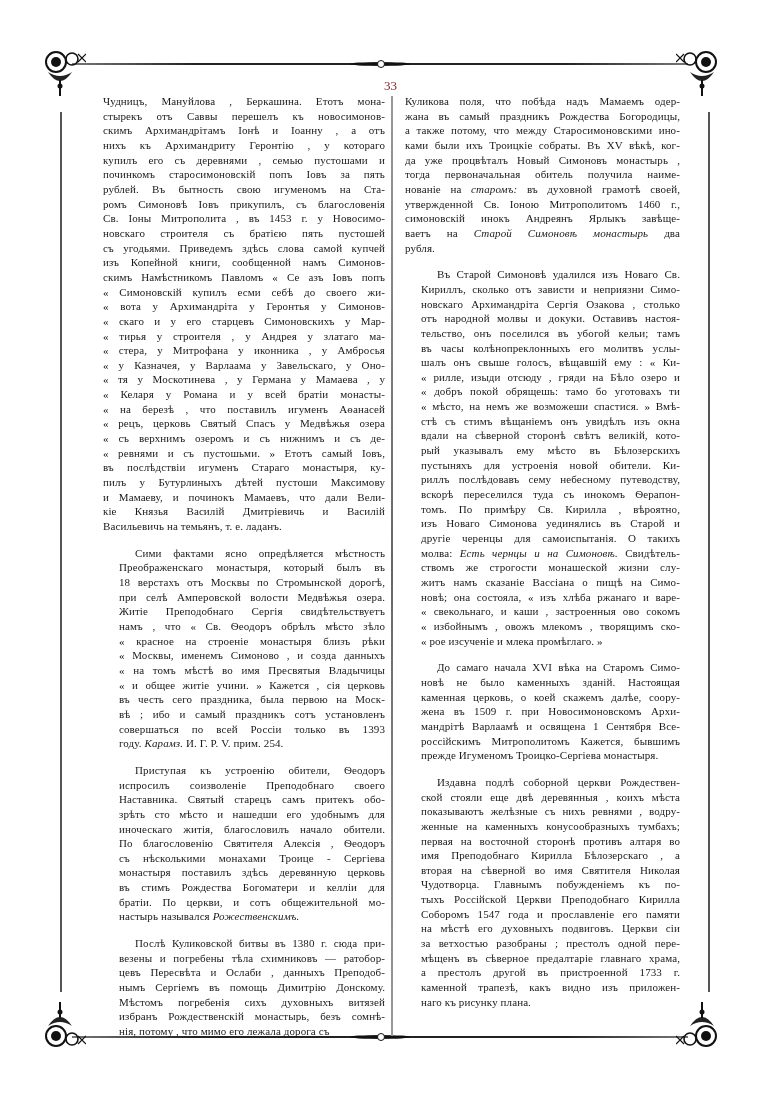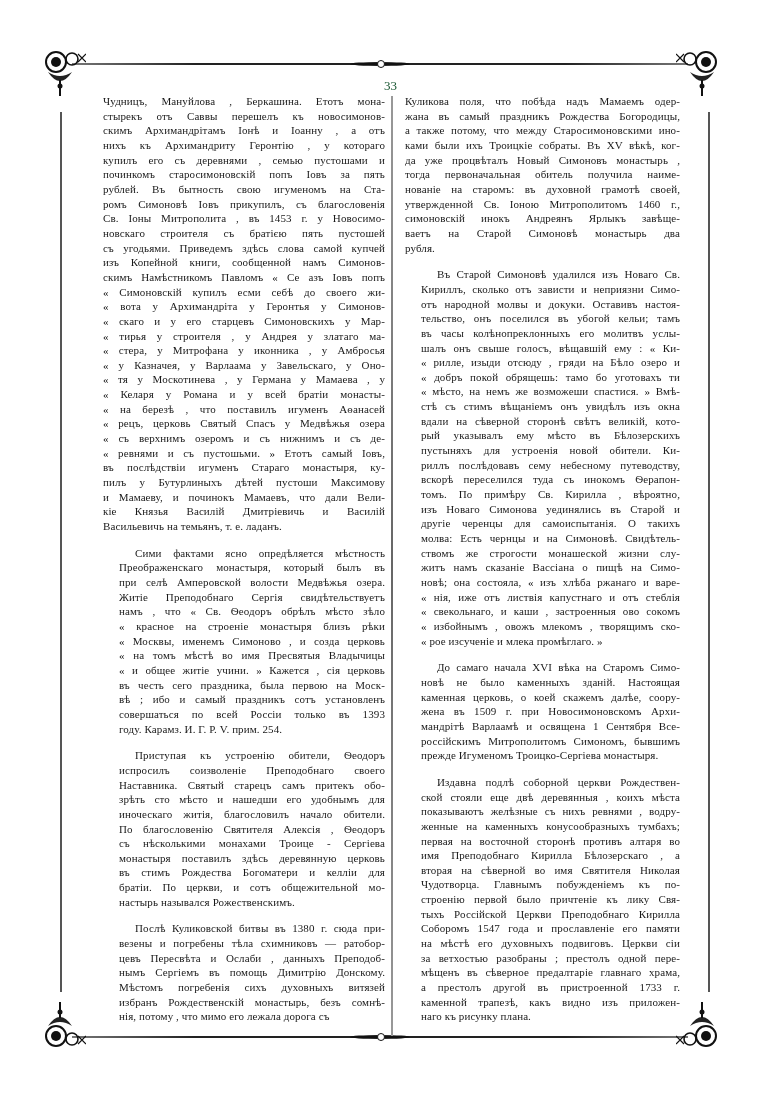--- a/index.html
+++ b/index.html
@@ -11,32 +11,32 @@
   .hrule { position:absolute; height:2px; background:linear-gradient(to right,#777 0%,#222 20%,#222 80%,#777 100%); }
   .hrule .center-swell { position:absolute; left:50%; top:-1px; width:60px; margin-left:-30px; height:4px;
                           background:#111; border-radius:50%; }
   .hrule .center-dot { position:absolute; left:50%; top:-3px; width:6px; height:6px; margin-left:-3px;
                        border-radius:50%; background:#fff; border:1px solid #111; }
   .vrule { position:absolute; width:2px; background:#555; }
   .corner { position:absolute; width:42px; height:46px; }
   .corner svg { width:100%; height:100%; }
 
   .page-number { position:absolute; top:78px; left:0; width:781px; text-align:center;
-                 font-size:13px; color:#14532d; }
+                 font-size:13px; color:#7f1d1d; }
 
   .col { position:absolute; top:94px; font-size:11px; line-height:14.65px; text-align:justify;
          letter-spacing:0.1px; }
   .col.left { left:103px; width:282px; }
   .col.right { left:405px; width:275px; }
   .col p { margin:0 0 4px 0; text-indent:0; }
   .col p.indent { text-indent:16px;margin-top:12px; }
   .col .ln { display:block; text-align:justify; text-align-last:justify; white-space:nowrap; overflow:visible; }
   .col .ln.last { text-align-last:left; }
   .col p.indent .ln:first-child { padding-left:16px; }
-  .col .it { }
+  .col .it { font-style:italic; }
 
   .col-divider { position:absolute; left:391px; top:96px; width:2px; height:940px;
                  background:linear-gradient(to bottom,#999,#666 50%,#999); }
 </style>
 </head>
 <body>
 
 <div class="page">
 
   <div class="hrule" style="left:72px; top:63px; width:616px;">
@@ -130,25 +130,26 @@
         <span class="ln">« ревнями и съ пустошьми. » Етотъ самый Іовъ,</span>
         <span class="ln">въ послѣдствіи игуменъ Стараго монастыря, ку-</span>
         <span class="ln">пилъ у Бутурлиныхъ дѣтей пустоши Максимову</span>
         <span class="ln">и Мамаеву, и починокъ Мамаевъ, что дали Вели-</span>
         <span class="ln">кіе Князья Василій Дмитріевичь и Василій</span>
         <span class="ln last">Васильевичь на темьянъ, т. е. ладанъ.</span>
       </p>
       <p class="indent">
         <span class="ln"><span>Сими фактами ясно опредѣляется мѣстность</span></span>
         <span class="ln"><span>Преображенскаго монастыря, который былъ въ</span></span>
+        <span class="ln"><span>18 верстахъ отъ Москвы по Стромынской дорогѣ,</span></span>
         <span class="ln"><span>при селѣ Амперовской волости Медвѣжья озера.</span></span>
         <span class="ln"><span>Житіе Преподобнаго Сергія свидѣтельствуетъ</span></span>
         <span class="ln"><span>намъ , что « Св. Ѳеодоръ обрѣлъ мѣсто зѣло</span></span>
         <span class="ln"><span>« красное на строеніе монастыря близъ рѣки</span></span>
-        <span class="ln"><span>« Москвы, именемъ Симоново , и созда церковь</span></span>
+        <span class="ln"><span>« Москвы, именемъ Симоново , и созда данныхъ</span></span>
         <span class="ln"><span>« на томъ мѣстѣ во имя Пресвятыя Владычицы</span></span>
         <span class="ln"><span>« и общее житіе учини. » Кажется , сія церковь</span></span>
         <span class="ln"><span>въ честь сего праздника, была первою на Моск-</span></span>
         <span class="ln"><span>вѣ ; ибо и самый праздникъ сотъ установленъ</span></span>
         <span class="ln"><span>совершаться по всей Россіи только въ 1393</span></span>
         <span class="ln last"><span>году. </span><span class="it">Карамз.</span><span> И. Г. Р. V. прим. 254.</span></span>
       </p>
       <p class="indent">
         <span class="ln"><span>Приступая къ устроенію обители, Ѳеодоръ</span></span>
         <span class="ln"><span>испросилъ соизволеніе Преподобнаго своего</span></span>
@@ -183,64 +184,63 @@
         <span class="ln"><span>тогда первоначальная обитель получила наиме-</span></span>
         <span class="ln"><span>нованіе на </span><span class="it">старомъ:</span><span> въ духовной грамотѣ своей,</span></span>
         <span class="ln"><span>утвержденной Св. Іоною Митрополитомъ 1460 г.,</span></span>
         <span class="ln"><span>симоновскій инокъ Андреянъ Ярлыкъ завѣще-</span></span>
         <span class="ln"><span>ваетъ на </span><span class="it">Старой Симоновѣ монастырь</span><span> два</span></span>
         <span class="ln last"><span>рубля.</span></span>
       </p>
       <p class="indent">
         <span class="ln"><span>Въ Старой Симоновѣ удалился изъ Новаго Св.</span></span>
         <span class="ln"><span>Кириллъ, сколько отъ зависти и неприязни Симо-</span></span>
+        <span class="ln"><span>новскаго Архимандріта Сергія Озакова , столько</span></span>
         <span class="ln"><span>отъ народной молвы и докуки. Оставивъ настоя-</span></span>
         <span class="ln"><span>тельство, онъ поселился въ убогой кельи; тамъ</span></span>
         <span class="ln"><span>въ часы колѣнопреклонныхъ его молитвъ услы-</span></span>
         <span class="ln"><span>шалъ онъ свыше голосъ, вѣщавшій ему : « Ки-</span></span>
         <span class="ln"><span>« рилле, изыди отсюду , гряди на Бѣло озеро и</span></span>
         <span class="ln"><span>« добръ покой обрящешь: тамо бо уготовахъ ти</span></span>
         <span class="ln"><span>« мѣсто, на немъ же возможеши спастися. » Вмѣ-</span></span>
         <span class="ln"><span>стѣ съ стимъ вѣщаніемъ онъ увидѣлъ изъ окна</span></span>
         <span class="ln"><span>вдали на сѣверной сторонѣ свѣтъ великій, кото-</span></span>
         <span class="ln"><span>рый указывалъ ему мѣсто въ Бѣлозерскихъ</span></span>
         <span class="ln"><span>пустыняхъ для устроенія новой обители. Ки-</span></span>
         <span class="ln"><span>риллъ послѣдовавъ сему небесному путеводству,</span></span>
         <span class="ln"><span>вскорѣ переселился туда съ инокомъ Ѳерапон-</span></span>
         <span class="ln"><span>томъ. По примѣру Св. Кирилла , вѣроятно,</span></span>
         <span class="ln"><span>изъ Новаго Симонова уединялись въ Старой и</span></span>
         <span class="ln"><span>другіе черенцы для самоиспытанія. О такихъ</span></span>
         <span class="ln"><span>молва: </span><span class="it">Есть чернцы и на Симоновѣ.</span><span> Свидѣтель-</span></span>
         <span class="ln"><span>ствомъ же строгости монашеской жизни слу-</span></span>
         <span class="ln"><span>житъ намъ сказаніе Вассіана о пищѣ на Симо-</span></span>
         <span class="ln"><span>новѣ; она состояла, « изъ хлѣба ржанаго и варе-</span></span>
-        <span class="ln"><span>« нія, иже отъ листвія капустнаго и отъ стеблія</span></span>
         <span class="ln"><span>« свекольнаго, и каши , застроенныя ово сокомъ</span></span>
         <span class="ln"><span>« избойнымъ , овожъ млекомъ , творящимъ ско-</span></span>
         <span class="ln last"><span>« рое изсученіе и млека промѣглаго. »</span></span>
       </p>
       <p class="indent">
         <span class="ln">До самаго начала XVI вѣка на Старомъ Симо-</span>
         <span class="ln">новѣ не было каменныхъ зданій. Настоящая</span>
         <span class="ln">каменная церковь, о коей скажемъ далѣе, cooру-</span>
         <span class="ln">жена въ 1509 г. при Новосимоновскомъ Архи-</span>
         <span class="ln">мандрітѣ Варлаамѣ и освящена 1 Сентября Все-</span>
-        <span class="ln">россійскимъ Митрополитомъ Симономъ, бывшимъ</span>
+        <span class="ln">россійскимъ Митрополитомъ Кажется, бывшимъ</span>
         <span class="ln last">прежде Игуменомъ Троицко-Сергіева монастыря.</span>
       </p>
       <p class="indent">
         <span class="ln">Издавна подлѣ соборной церкви Рождествен-</span>
         <span class="ln">ской стояли еще двѣ деревянныя , коихъ мѣста</span>
         <span class="ln">показываютъ желѣзные съ нихъ ревнями , водру-</span>
         <span class="ln">женные на каменныхъ конусообразныхъ тумбахъ;</span>
         <span class="ln">первая на восточной сторонѣ противъ алтаря во</span>
         <span class="ln">имя Преподобнаго Кирилла Бѣлозерскаго , а</span>
         <span class="ln">вторая на сѣверной во имя Святителя Николая</span>
         <span class="ln">Чудотворца. Главнымъ побужденіемъ къ по-</span>
-        <span class="ln">строенію первой было причтеніе къ лику Свя-</span>
         <span class="ln">тыхъ Россійской Церкви Преподобнаго Кирилла</span>
         <span class="ln">Соборомъ 1547 года и прославленіе его памяти</span>
         <span class="ln">на мѣстѣ его духовныхъ подвиговъ. Церкви сіи</span>
         <span class="ln">за ветхостью разобраны ; престолъ одной пере-</span>
         <span class="ln">мѣщенъ въ сѣверное предалтаріе главнаго храма,</span>
         <span class="ln">а престолъ другой въ пристроенной 1733 г.</span>
         <span class="ln">каменной трапезѣ, какъ видно изъ приложен-</span>
         <span class="ln last">наго къ рисунку плана.</span>
       </p>
     </div>

